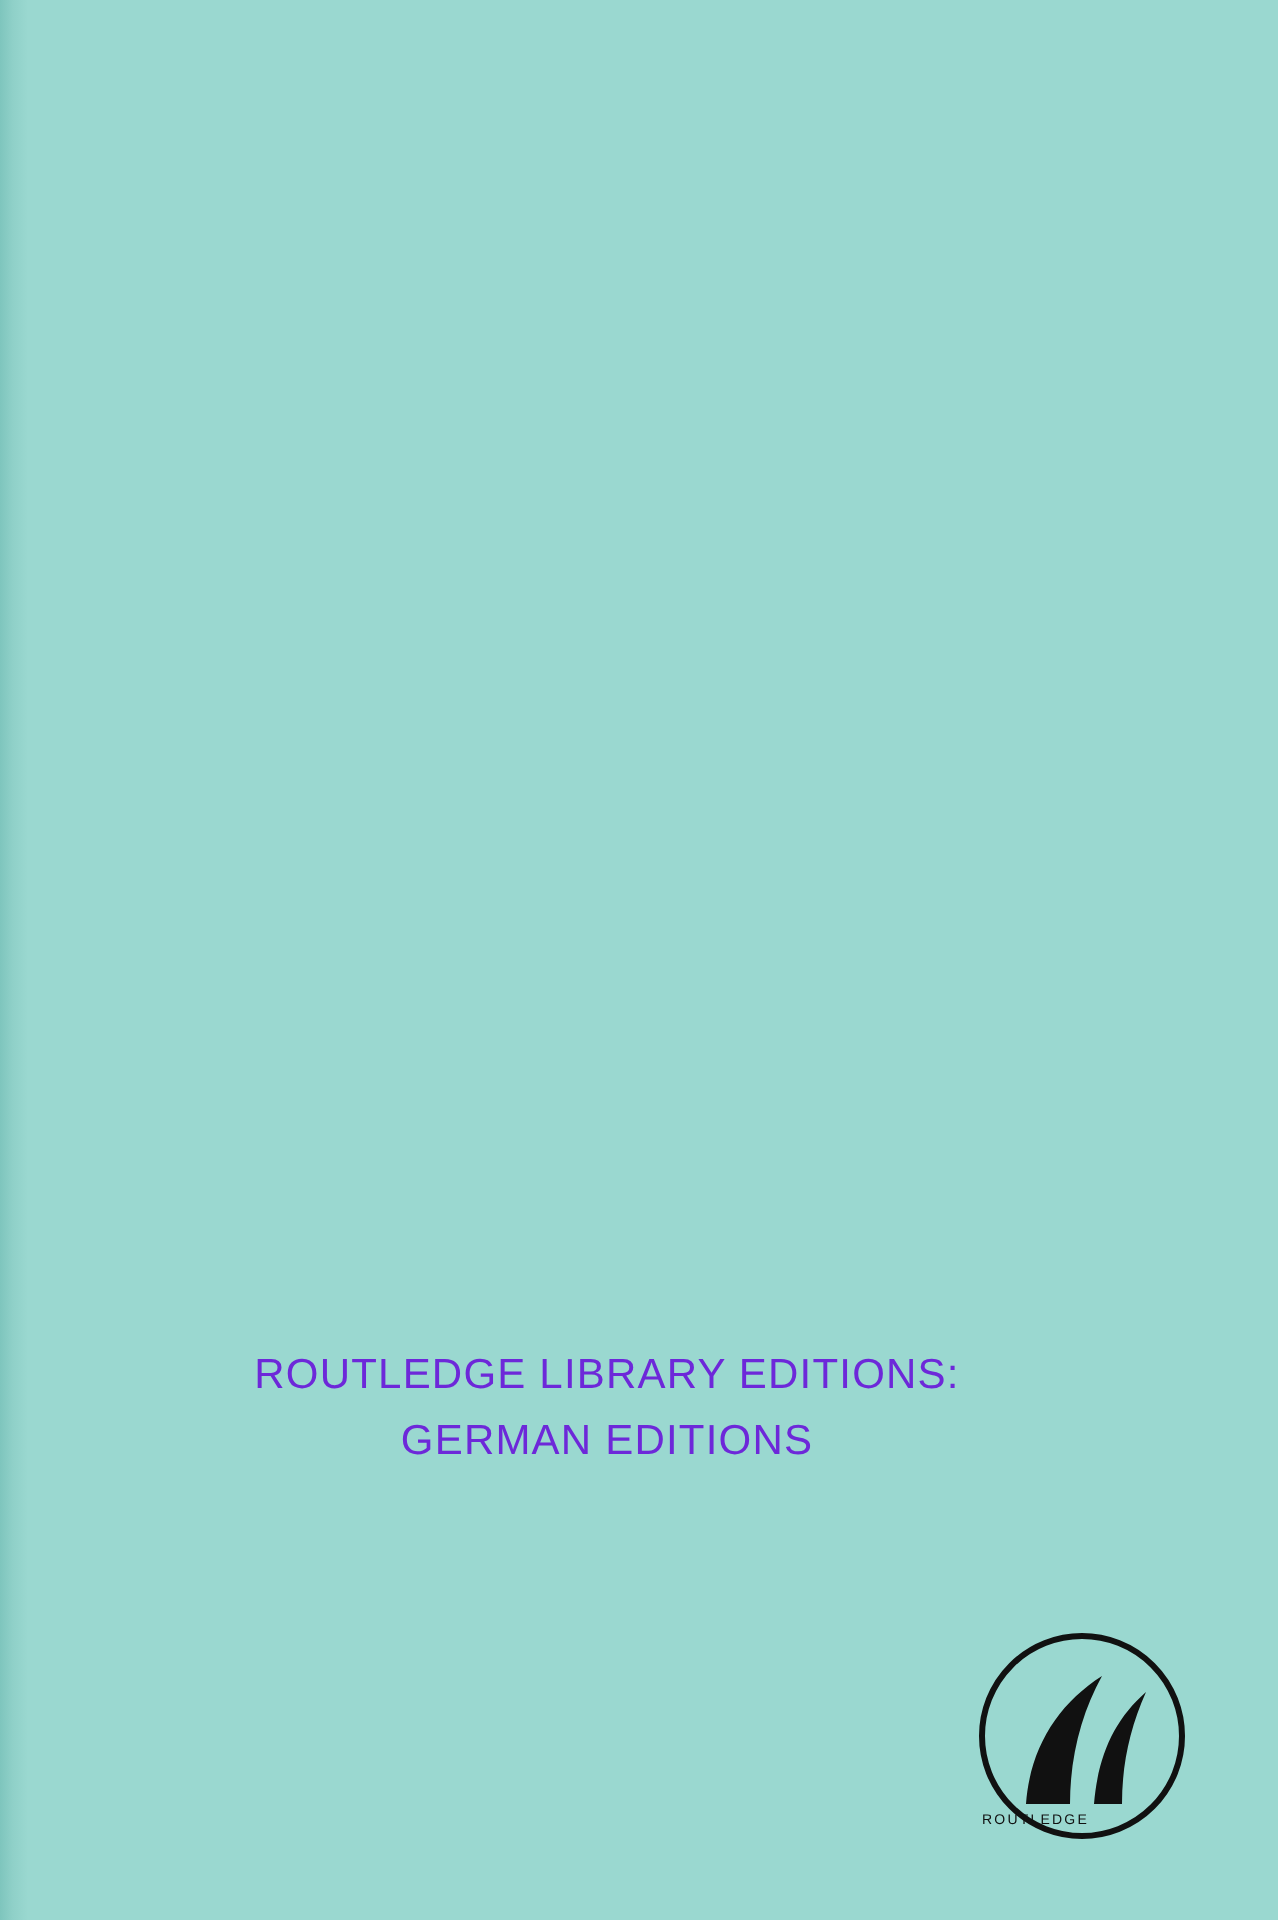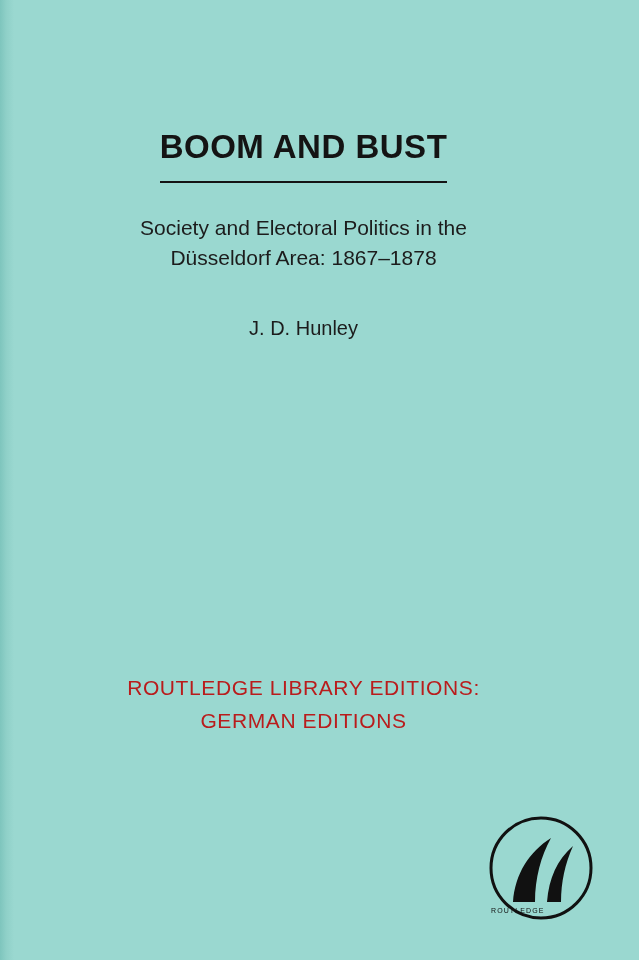--- a/index.html
+++ b/index.html
@@ -78,21 +78,21 @@
   .series-block {
     position: absolute;
     left: 0;
     right: 46px;
     top: 672px;
     text-align: center;
   }
 
   .series-line {
     font-size: 21px;
-    color: #b91c1c;
+    color: #6d28d9;
     letter-spacing: 0.6px;
     line-height: 1.55;
   }
 
   .logo {
     position: absolute;
     right: 46px;
     bottom: 40px;
     width: 104px;
     height: 104px;
@@ -114,28 +114,20 @@
 </style>
 </head>
 <body>
 
 <div class="cover">
 
   <div class="spine"></div>
 
   <div class="content">
 
-    <div class="title-block">
-      <div class="main-title">BOOM AND BUST</div>
-      <div class="subtitle">
-        <div>Society and Electoral Politics in the</div>
-        <div>Düsseldorf Area: 1867–1878</div>
-      </div>
-      <div class="author">J. D. Hunley</div>
-    </div>
 
     <div class="series-block">
       <div class="series-line">ROUTLEDGE LIBRARY EDITIONS:</div>
       <div class="series-line">GERMAN EDITIONS</div>
     </div>
 
     <div class="logo">
       <svg width="104" height="104" viewBox="0 0 104 104" aria-hidden="true">
         <circle cx="52" cy="52" r="50" fill="none" stroke="#111111" stroke-width="3"></circle>
         <path d="M24 86 C 26 58, 40 36, 62 22 C 52 40, 46 62, 46 86 Z" fill="#111111"></path>

